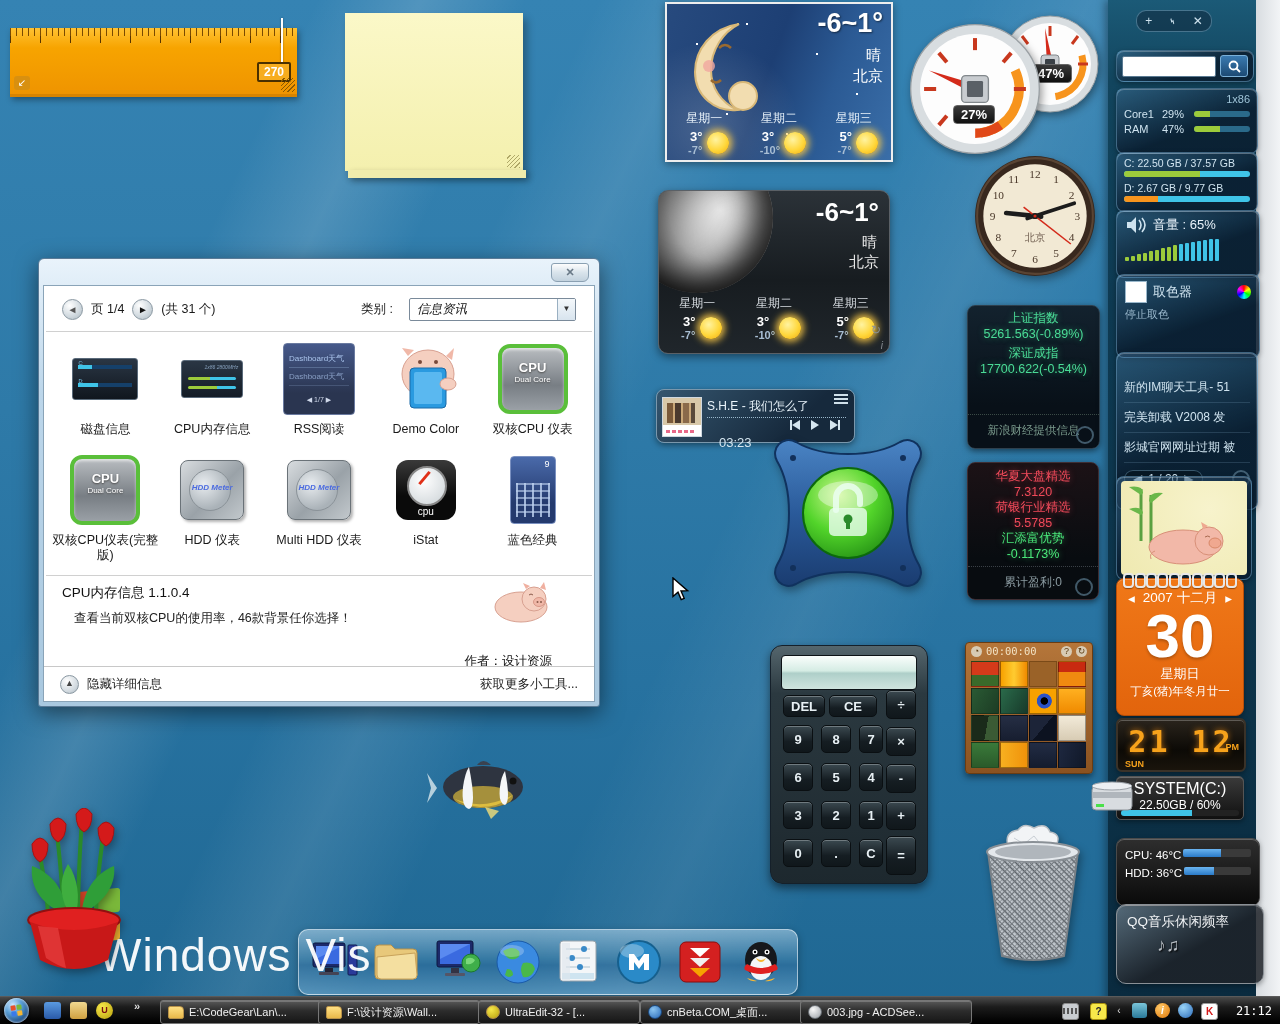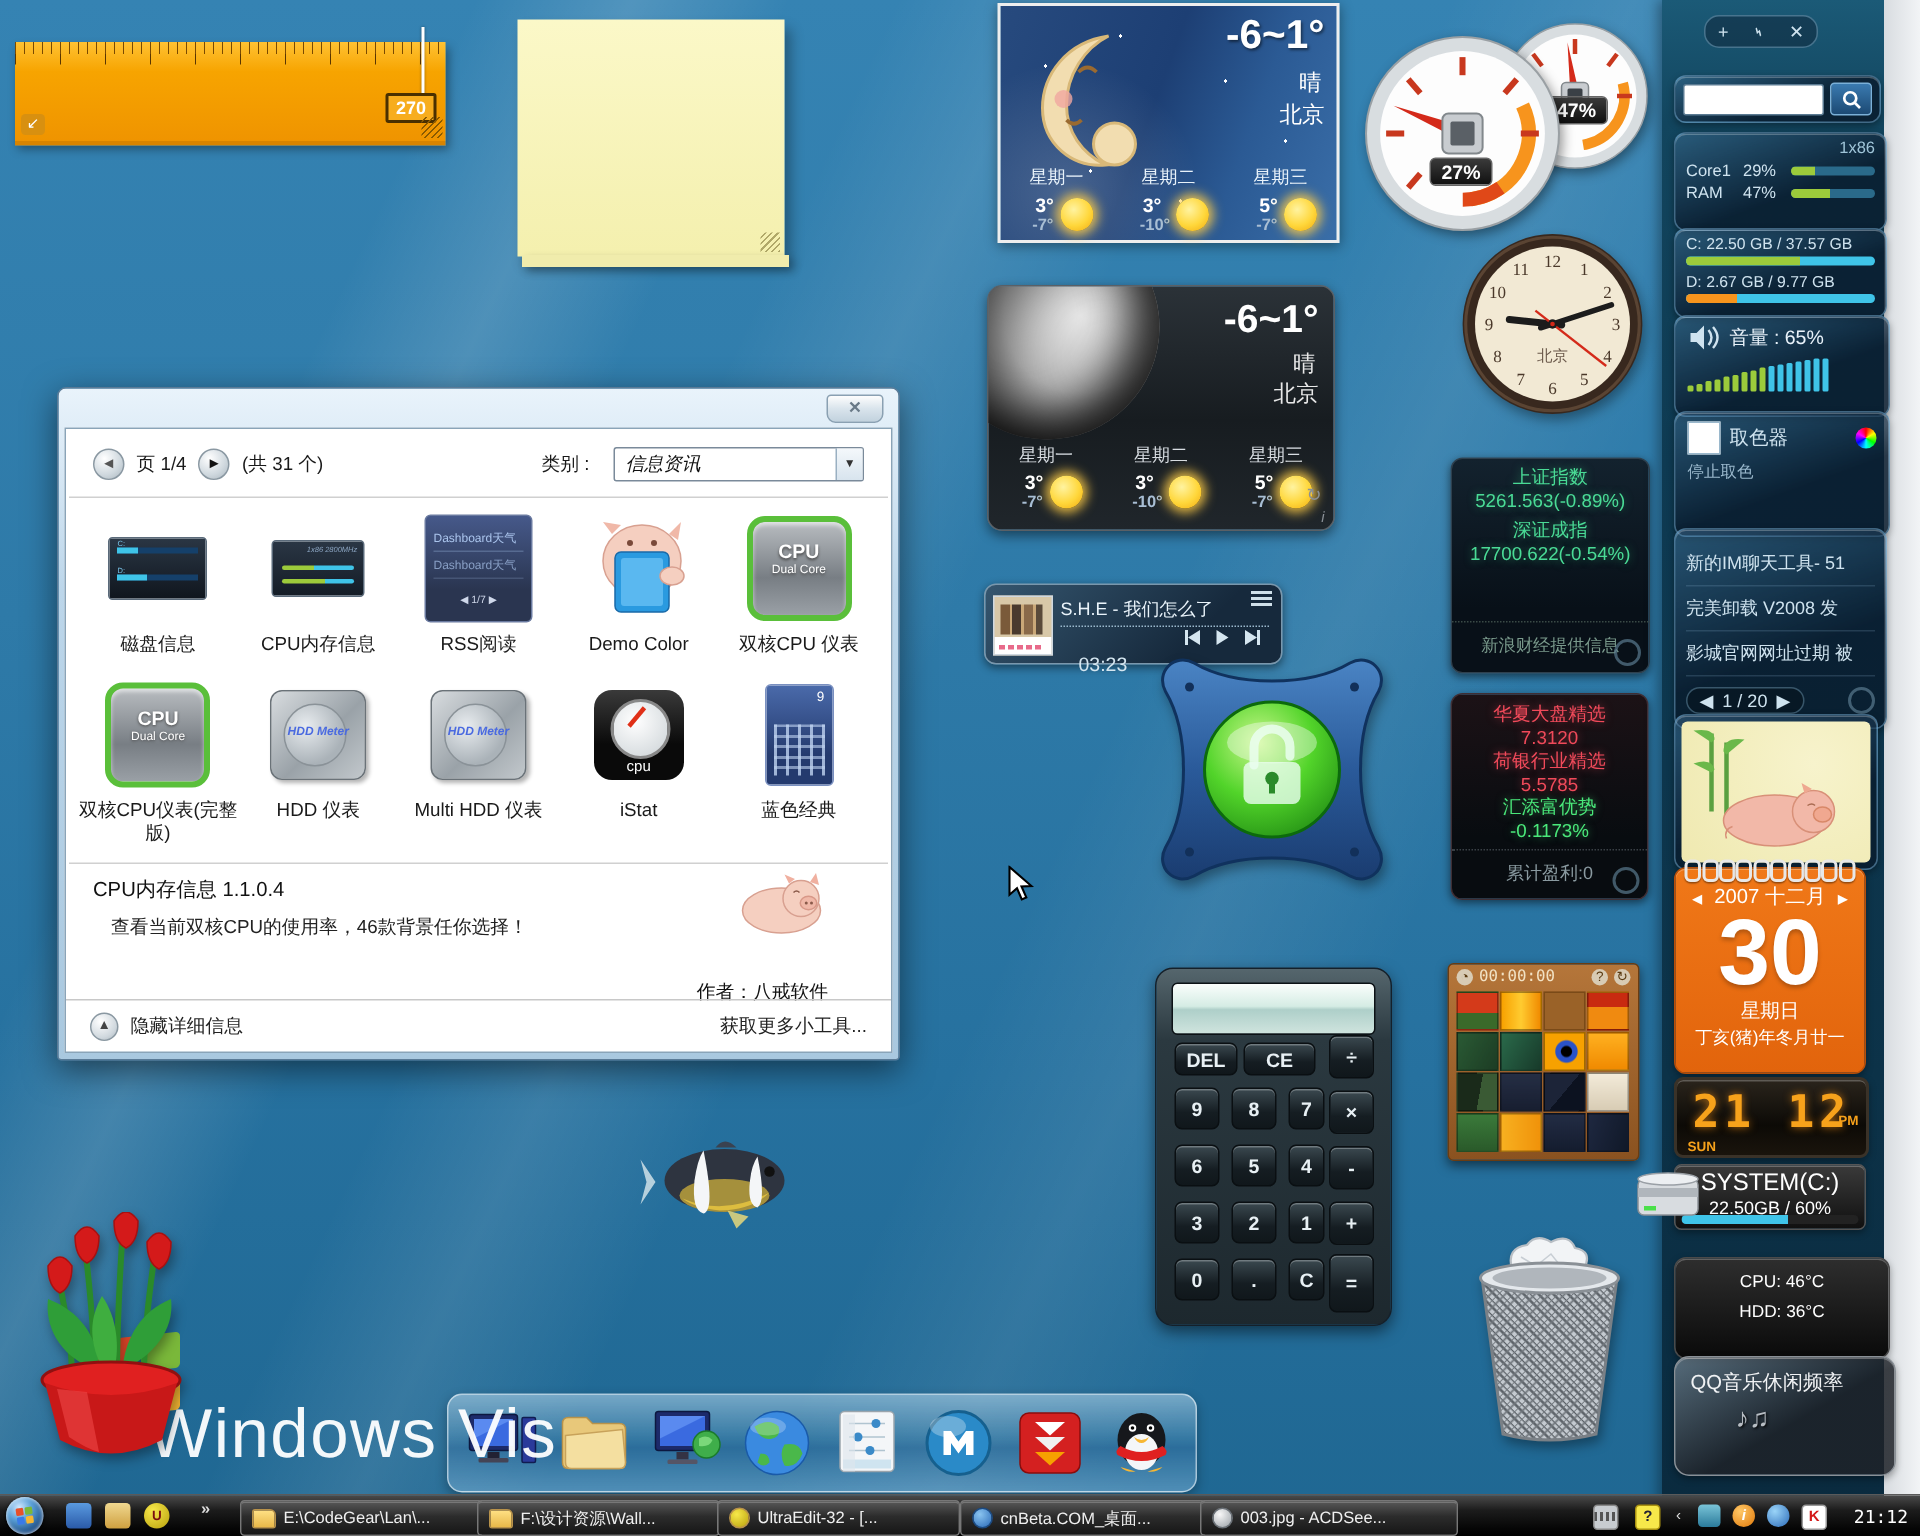--- a/index.html
+++ b/index.html
@@ -80,21 +80,21 @@
   .dbar i{display:block;height:100%;float:left;}
   .volpanel{top:210px;height:56px;padding:5px 8px;}
   .volrow{display:flex;align-items:center;gap:6px;font-size:13px;color:#e8f2fa;}
   .eq{display:flex;align-items:flex-end;gap:2px;margin-top:5px;height:22px;}
   .eq span{width:4px;border-radius:1px;}
   .pickpanel{top:274px;height:70px;padding:6px 8px;font-size:13px;}
   .pickrow{display:flex;align-items:center;gap:6px;}
   .swatch{width:20px;height:20px;background:#fff;border:1px solid #9ab8cc;}
   .wheel{margin-left:auto;width:14px;height:14px;border-radius:50%;background:conic-gradient(#f00,#ff0,#0f0,#0ff,#00f,#f0f,#f00);}
   .pickact{font-size:11px;color:#9ab8cc;margin-top:4px;}
-  .newspanel{top:352px;height:116px;padding:8px 7px;font-size:12px;}
+  .newspanel{top:352px;height:116px;padding:20px 7px;font-size:12px;}
   .newsitem{padding:6px 0;border-bottom:1px solid rgba(140,180,210,.2);white-space:nowrap;overflow:hidden;}
   .pager{display:flex;align-items:center;gap:6px;margin-top:7px;}
   .pagerpill{background:rgba(8,22,34,.8);border:1px solid rgba(130,180,210,.4);border-radius:9px;padding:1px 8px;font-size:12px;display:flex;gap:6px;align-items:center;}
   .refc{width:14px;height:14px;border:2px solid #5a7a8e;border-radius:50%;margin-left:auto;opacity:.7;}
   .pigpanel{top:476px;height:94px;padding:4px;}
   .pigimg{width:100%;height:100%;border-radius:4px;background:radial-gradient(circle at 70% 30%,#f7f3cc,#efe9b0);overflow:hidden;position:relative;}
   .calpanel{top:578px;height:136px;background:linear-gradient(#f07818,#e2640c);border:1px solid #b84e08;text-align:center;color:#fff;}
   .spiral{position:absolute;left:0;right:0;top:-6px;display:flex;justify-content:space-around;padding:0 6px;}
   .spiral b{width:7px;height:11px;border:2px solid #e8e8e8;border-radius:4px;background:transparent;box-shadow:0 1px 1px rgba(0,0,0,.4);}
   .calmonth{margin-top:10px;font-size:13.5px;display:flex;align-items:center;justify-content:center;gap:8px;}
@@ -103,21 +103,21 @@
   .callunar{font-size:11.5px;margin-top:1px;}
   .dclock{top:718px;height:50px;background:linear-gradient(#2a241c,#0c0a06 60%,#1a140c);border:2px solid #3a3228;border-radius:6px;overflow:hidden;}
   .dcdigits{font-family:"DejaVu Sans Mono",monospace;font-size:30px;font-weight:bold;color:#f7a21b;text-shadow:0 0 6px rgba(255,150,20,.7);letter-spacing:3px;text-align:center;line-height:44px;}
   .dcap{position:absolute;right:5px;top:22px;font-size:9px;color:#f7a21b;font-weight:bold;}
   .dcday{position:absolute;left:7px;bottom:1px;font-size:9px;color:#f7a21b;font-weight:bold;}
   .syspanel{top:776px;height:42px;background:linear-gradient(#3a3a3a,#101010);border:1px solid #555;border-radius:5px;text-align:center;color:#fff;}
   .syspanel .t{font-size:16px;margin-top:3px;}
   .syspanel .v{font-size:12px;}
   .sysbar{position:absolute;left:4px;right:4px;bottom:3px;height:6px;background:#222;border-radius:3px;overflow:hidden;}
   .temppanel{top:838px;height:56px;background:linear-gradient(#2e2e2e,#0a0a0a);border:1px solid #4a4a4a;border-radius:8px;color:#fff;font-size:11.5px;padding:10px 8px 0;}
-  .trow{display:flex;align-items:center;gap:2px;margin-bottom:6px;flex-direction:column;}
+  .trow{display:flex;align-items:flex-start;gap:2px;margin-bottom:6px;}
   .tbar{flex:1;height:8px;background:#3a3a3a;border-radius:2px;overflow:hidden;}
   .tbar i{display:block;height:100%;background:linear-gradient(#6ab4f0,#2a7ac8);}
   .qqpanel{top:904px;height:62px;background:linear-gradient(150deg,rgba(160,170,180,.5),rgba(30,34,40,.85) 55%);border:1px solid #8a9096;border-radius:10px;color:#f0f2f4;font-size:13.5px;padding:8px 10px;}
   .notes{position:absolute;left:40px;top:30px;color:#b8bec4;font-size:18px;text-shadow:1px 1px 2px #000;}
   
   .stock{left:967px;top:305px;width:131px;height:142px;border-radius:8px;background:linear-gradient(#13222e,#081018 70%);border:1px solid #2e404e;box-shadow:0 2px 6px rgba(0,0,0,.5);text-align:center;}
   .stock .n{color:#4adb96;font-size:12.5px;margin-top:4px;text-shadow:0 0 6px rgba(60,220,140,.5);}
   .stock .v{color:#4adb96;font-size:12.5px;text-shadow:0 0 6px rgba(60,220,140,.5);}
   .stock .src{position:absolute;left:0;right:0;bottom:10px;color:#7a9a8c;font-size:11.5px;border-top:1px dotted #3a4a46;padding-top:8px;}
   .fund{left:967px;top:462px;width:130px;height:136px;border-radius:8px;background:linear-gradient(#1c1216,#080c10 70%);border:1px solid #3e2e34;box-shadow:0 2px 6px rgba(0,0,0,.5);text-align:center;}
@@ -697,21 +697,21 @@
         <svg style="position:absolute;right:44px;bottom:78px;" width="58" height="42" viewBox="0 0 58 42">
           <ellipse cx="29" cy="26" rx="26" ry="15" fill="#f5cfc0" stroke="#d8a090"></ellipse>
           <circle cx="42" cy="18" r="12" fill="#f5cfc0" stroke="#d8a090"></circle>
           <path d="M34,8 l-3,-6 l7,3 Z" fill="#f0b0a0"></path>
             <path d="M48,7 l4,-6 l2,8 Z" fill="#f0b0a0"></path>
           <ellipse cx="47" cy="21" rx="5.5" ry="4.5" fill="#f0b8a8" stroke="#d89888"></ellipse>
           <circle cx="45.5" cy="21" r="1" fill="#8a5a4a"></circle>
             <circle cx="49" cy="21" r="1" fill="#8a5a4a"></circle>
           <path d="M37,14 q2,-2 4,0" stroke="#8a5a4a" fill="none"></path>
         </svg>
-        <div class="author">作者：八戒软件</div>
+        <div class="author">作者：设计资源</div>
       </div>
       <div class="footrow">
         <div class="uparr">▲</div>
         <span>隐藏详细信息</span>
         <span class="getmore">获取更多小工具...</span>
       </div>
     </div>
   </div>
 
   <div class="abs dock">

